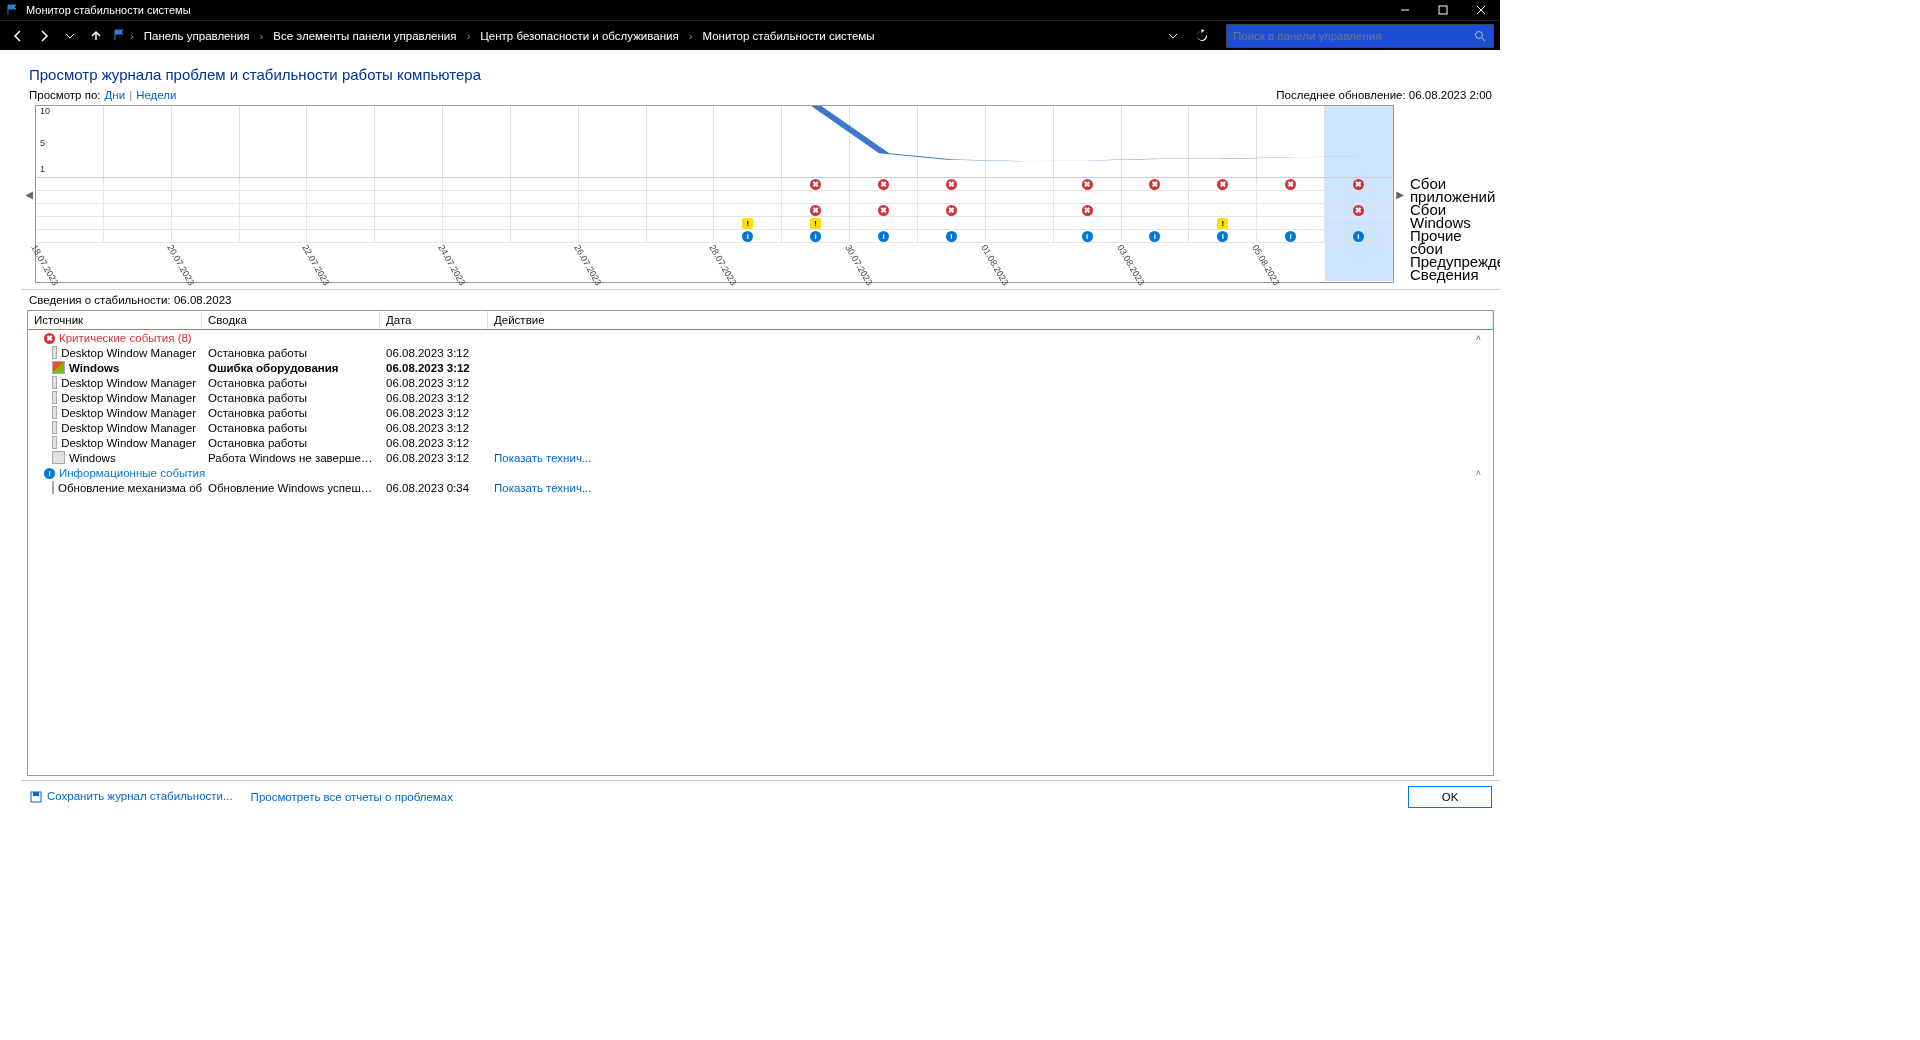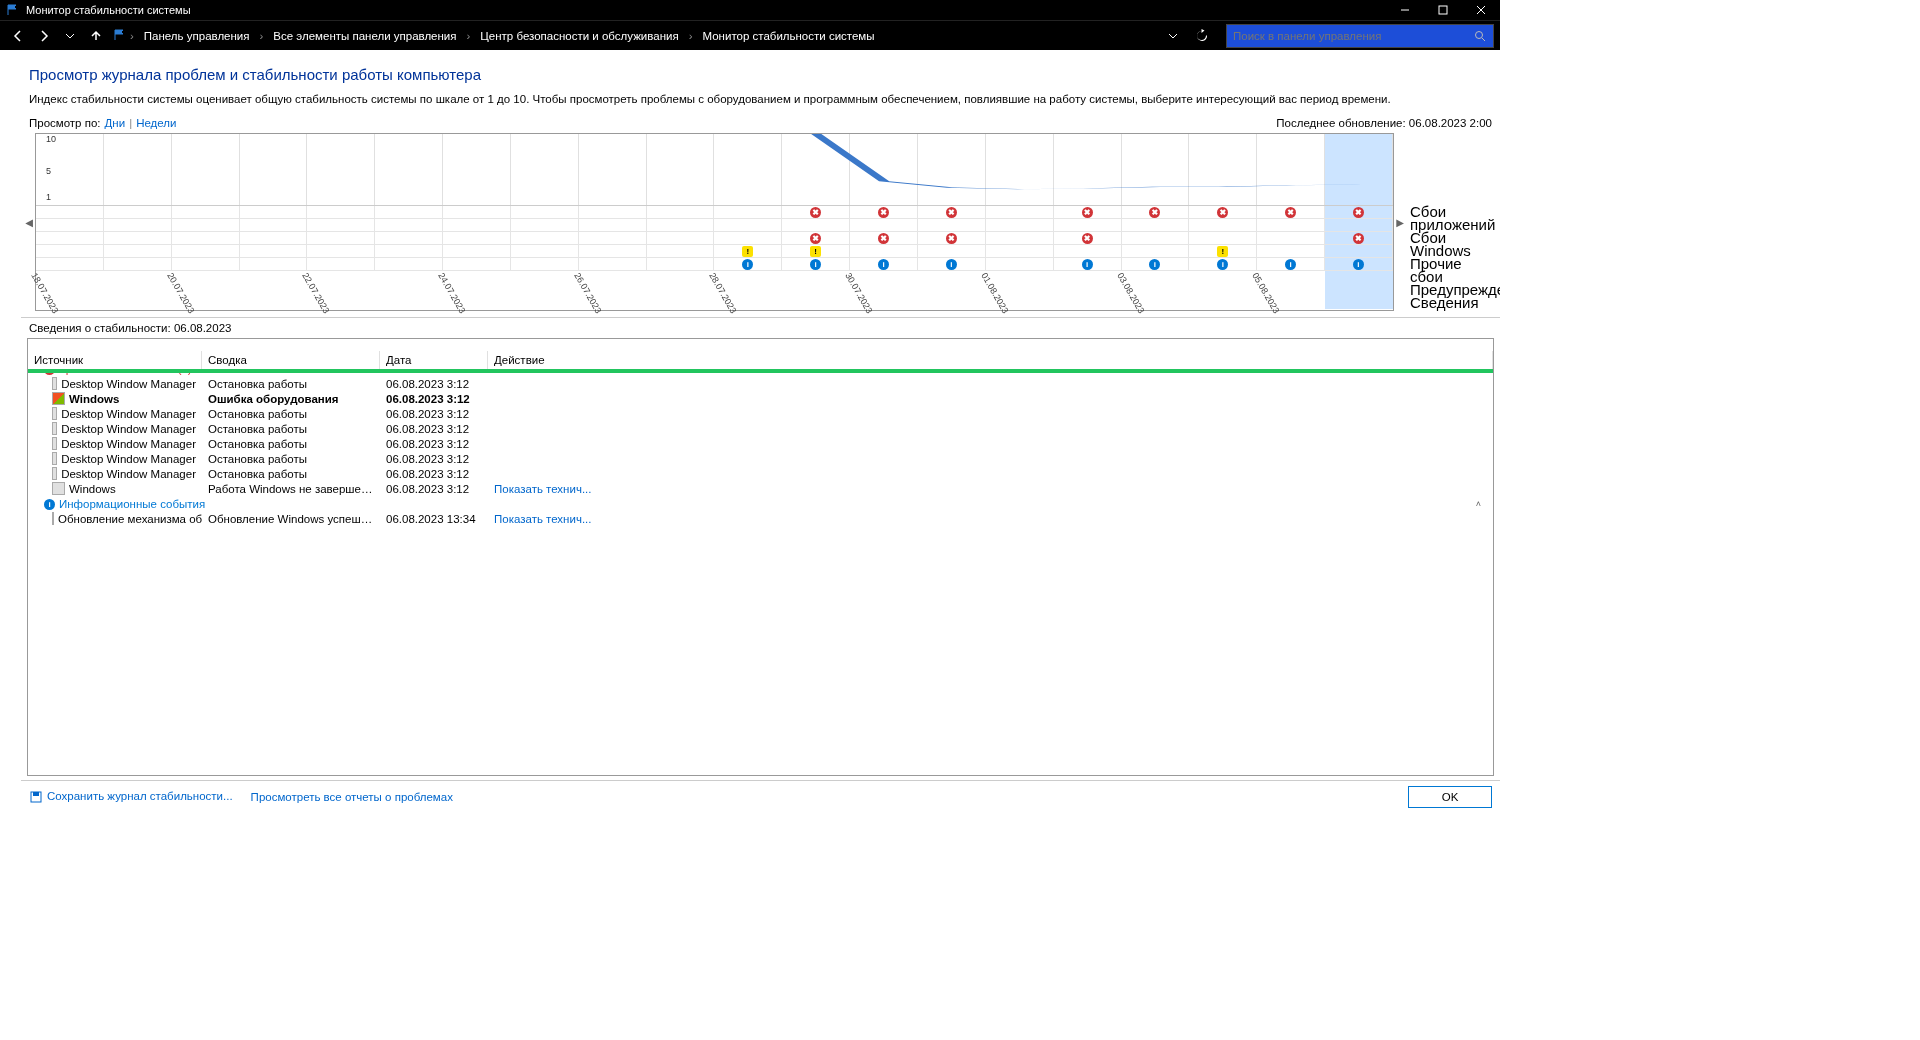--- a/index.html
+++ b/index.html
@@ -55,21 +55,21 @@
 
   .ico { display:inline-block; width:11px; height:11px; border-radius:50%; color:#fff; font-size:8px; text-align:center; line-height:11px; font-weight:bold; }
   .ico.err { background:#d13438; }
   .ico.warn { background:#fce100; color:#000; border-radius:2px; }
   .ico.info { background:#0078d4; }
 
   
   .details { flex:1; display:flex; flex-direction:column; border-top:1px solid #ccc; margin-top:6px; min-height:0; }
   .detailshdr { font-size:11.5px; padding:4px 8px; }
   .table { flex:1; border:1px solid #999; margin:0 6px; overflow:auto; position:relative; }
-  .thead { display:flex; background:#fff; border-bottom:4px solid #22c55e; position:sticky; top:12px; }
+  .thead { display:flex; background:#fff; border-bottom:1px solid #22c55e; position:sticky; top:0; }
   .th { padding:3px 6px; border-right:1px solid #e0e0e0; font-size:11.5px; }
   .th.c1 { width:174px; } .th.c2 { width:178px; } .th.c3 { width:108px; } .th.c4 { flex:1; }
   .grow { padding:2px 6px 1px 16px; cursor:default; }
   .grow .gt { display:flex; align-items:center; gap:4px; color:#d13438; font-size:11.5px; }
   .grow.info .gt { color:#0078d4; }
   .grow .coll { margin-left:auto; margin-right:6px; color:#666; font-size:9px; }
   .row { display:flex; align-items:center; font-size:11.5px; }
   .row.bold { font-weight:600; }
   .td { padding:1px 6px; white-space:nowrap; overflow:hidden; text-overflow:ellipsis; }
   .td.c1 { width:174px; display:flex; gap:4px; align-items:center; padding-left:24px; }
@@ -78,21 +78,21 @@
   .appicon { width:13px; height:13px; background:#e0e0e0; border:1px solid #aaa; display:inline-block; }
   .appicon.win { background:linear-gradient(135deg,#f25022 0 50%,#7fba00 50% 100%); }
 
   
   .footer { height:32px; border-top:1px solid #ccc; display:flex; align-items:center; padding:0 8px; gap:18px; margin-top:4px; }
   .footer a { color:#0066cc; text-decoration:none; font-size:11.5px; }
   .footer .ficon { width:14px; height:14px; display:inline-block; margin-right:4px; vertical-align:middle; }
   .footer .okbtn { margin-left:auto; width:84px; height:22px; border:1px solid #0078d4; background:#fff; font-size:11.5px; }
 
   
-  .ytick { position:absolute; left:10px; font-size:9px; color:#333; }
+  .ytick { position:absolute; left:4px; font-size:9px; color:#333; }
 </style>
 </head>
 <body>
 
 <div class="titlebar">
   <span class="flag">
     <svg width="12" height="12" viewBox="0 0 12 12">
         <path d="M1 1v10M1 1h8l-2 2 2 2H1" fill="#2b7cd3" stroke="#2b7cd3"></path>
       </svg>
   </span>
@@ -169,21 +169,20 @@
         <svg width="12" height="12" viewBox="0 0 12 12">
           <circle cx="5" cy="5" r="3.5" fill="none" stroke="#bbb"></circle>
           <line x1="8" y1="8" x2="11" y2="11" stroke="#bbb"></line>
         </svg>
       </div>
   </div>
 </div>
 
 <div class="content">
   <div class="heading">Просмотр журнала проблем и стабильности работы компьютера</div>
-  <div class="desc">Индекс стабильности системы оценивает общую стабильность системы по шкале от 1 до 10. Чтобы просмотреть проблемы с оборудованием и программным обеспечением, повлиявшие на работу системы, выберите интересующий вас период времени.</div>
 
   <div class="viewrow">
     <span class="lbl">Просмотр по:</span>
     <a href="#">Дни</a>
     <span class="sep">|</span>
     <a href="#">Недели</a>
     <span class="right">
       <span>Последнее обновление:</span>
       <span>06.08.2023 2:00</span>
     </span>
@@ -530,21 +529,21 @@
               <span>Информационные события</span>
               <span class="coll">˄</span>
             </div>
           </div>
           <div class="row">
             <div class="td c1">
               <span class="appicon "></span>
               <span>Обновление механизма обнару...</span>
             </div>
             <div class="td c2">Обновление Windows успешно завер...</div>
-            <div class="td c3">06.08.2023 13:34</div>
+            <div class="td c3">06.08.2023 0:34</div>
             <div class="td c4"><a href="#">Показать технич...</a></div>
           </div>
         </div>
     </div>
 
     <div class="footer">
       <a href="#">
         <span class="ficon"><svg width="14" height="14" viewBox="0 0 14 14">
               <rect x="2" y="2" width="10" height="10" fill="none" stroke="#0066cc"></rect>
               <rect x="4" y="2" width="6" height="4" fill="#0066cc"></rect>

